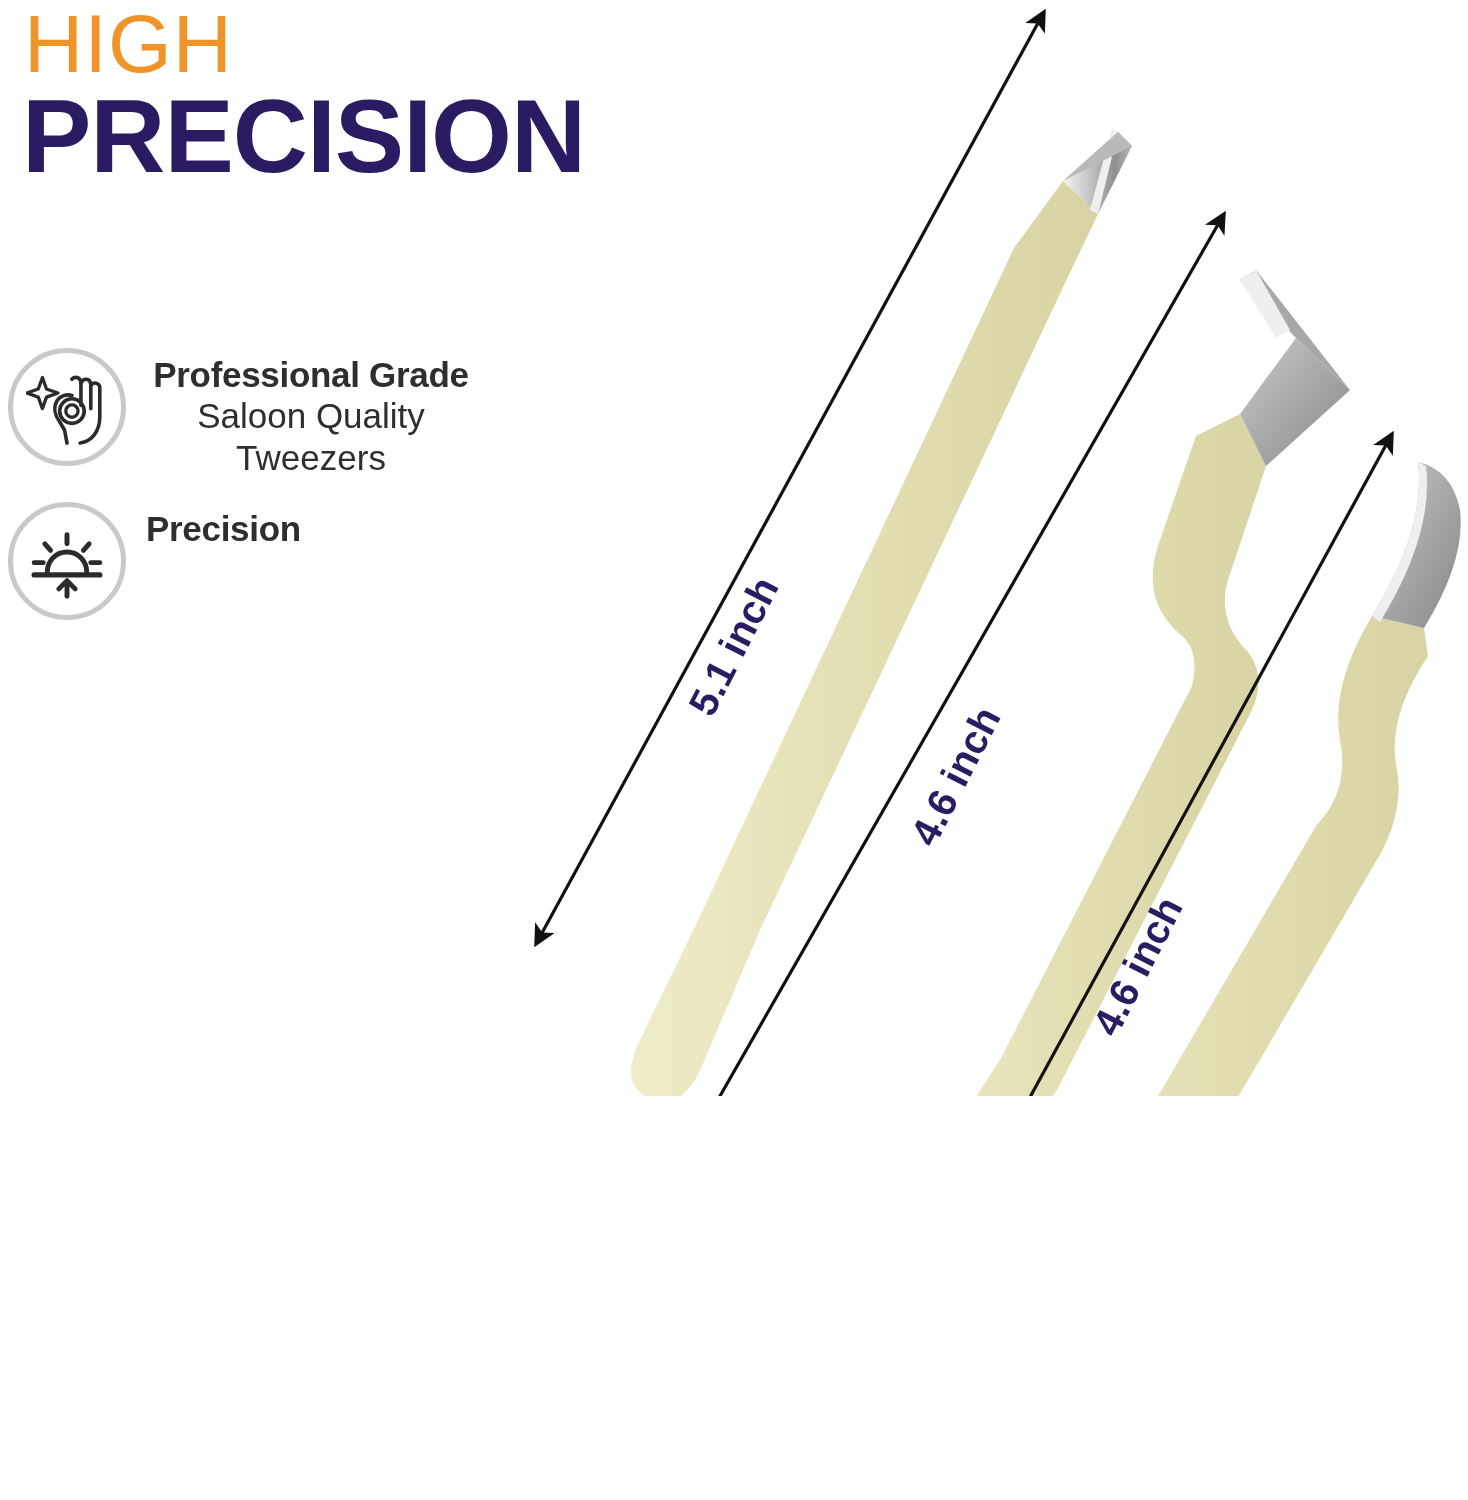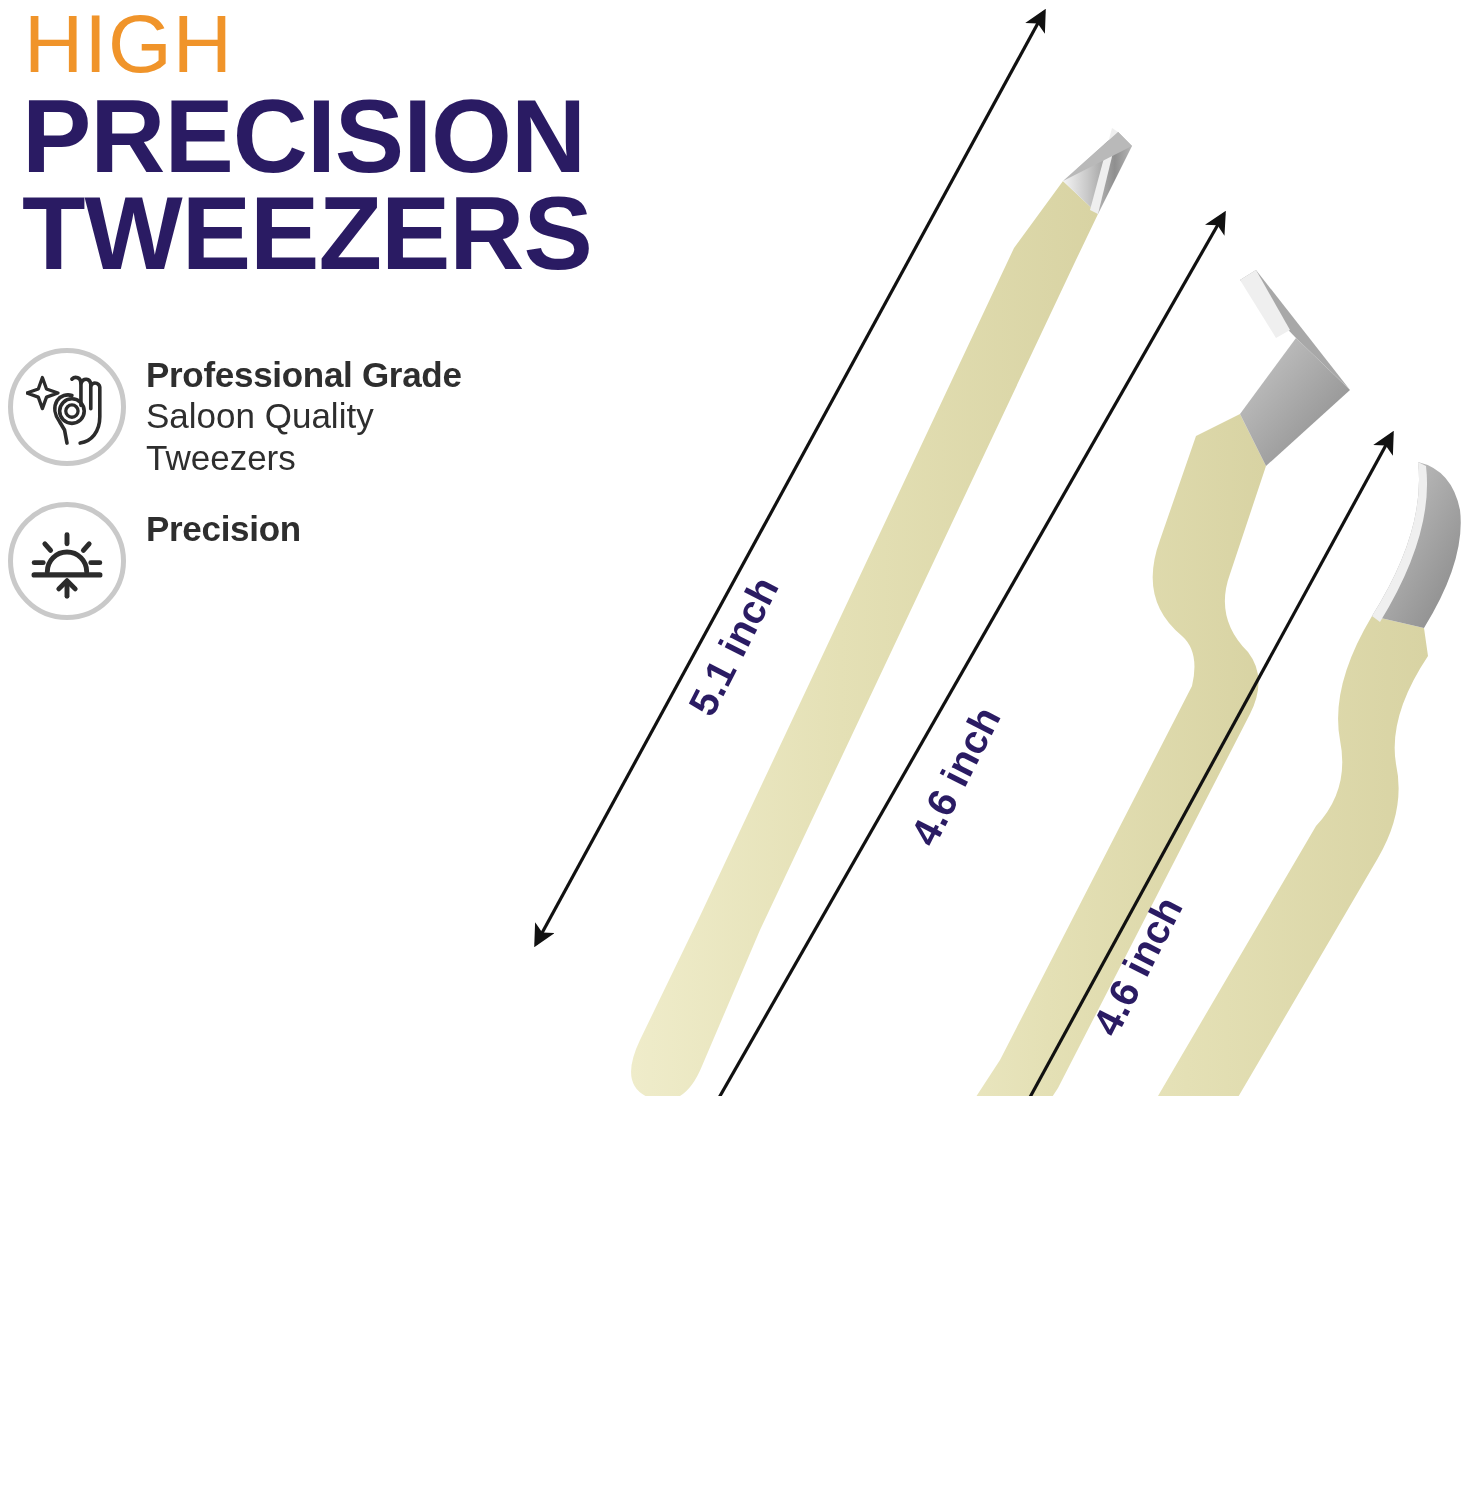--- a/index.html
+++ b/index.html
@@ -67,21 +67,21 @@
     height: 118px;
     border-radius: 50%;
     border: 5px solid #c9c9c9;
     box-sizing: border-box;
     display: flex;
     align-items: center;
     justify-content: center;
     margin-right: 20px;
   }
   .feature-icon-wrap svg { display: block; }
-  .feature-text { padding-top: 8px; }
+  .feature-text { padding-top: 8px; text-align: center; }
   .feature-title {
     font-family: "Liberation Sans", sans-serif;
     font-size: 35px;
     font-weight: 700;
     color: #2e2e2e;
     line-height: 1.07em;
     margin: 0;
     letter-spacing: -0.3px;
   }
   .feature-desc {
@@ -119,21 +119,20 @@
 </style>
 </head>
 <body>
 
 <div id="page">
 
   <div class="title-block">
     <div class="title-high">HIGH</div>
     <div class="title-main">
       <span>PRECISION</span>
-      <span>TWEEZERS</span>
     </div>
   </div>
 
   <div class="features">
 
     <div class="feature">
       <div class="feature-icon-wrap">
         <svg width="82" height="82" viewBox="0 0 100 100" fill="none" stroke="#2b2b2b" stroke-width="4.4" stroke-linecap="round" stroke-linejoin="round">
 
           <path d="M20 14 L25 28 L39 33 L25 38 L20 52 L15 38 L1 33 L15 28 Z" stroke-width="4" stroke-linejoin="round"></path>

